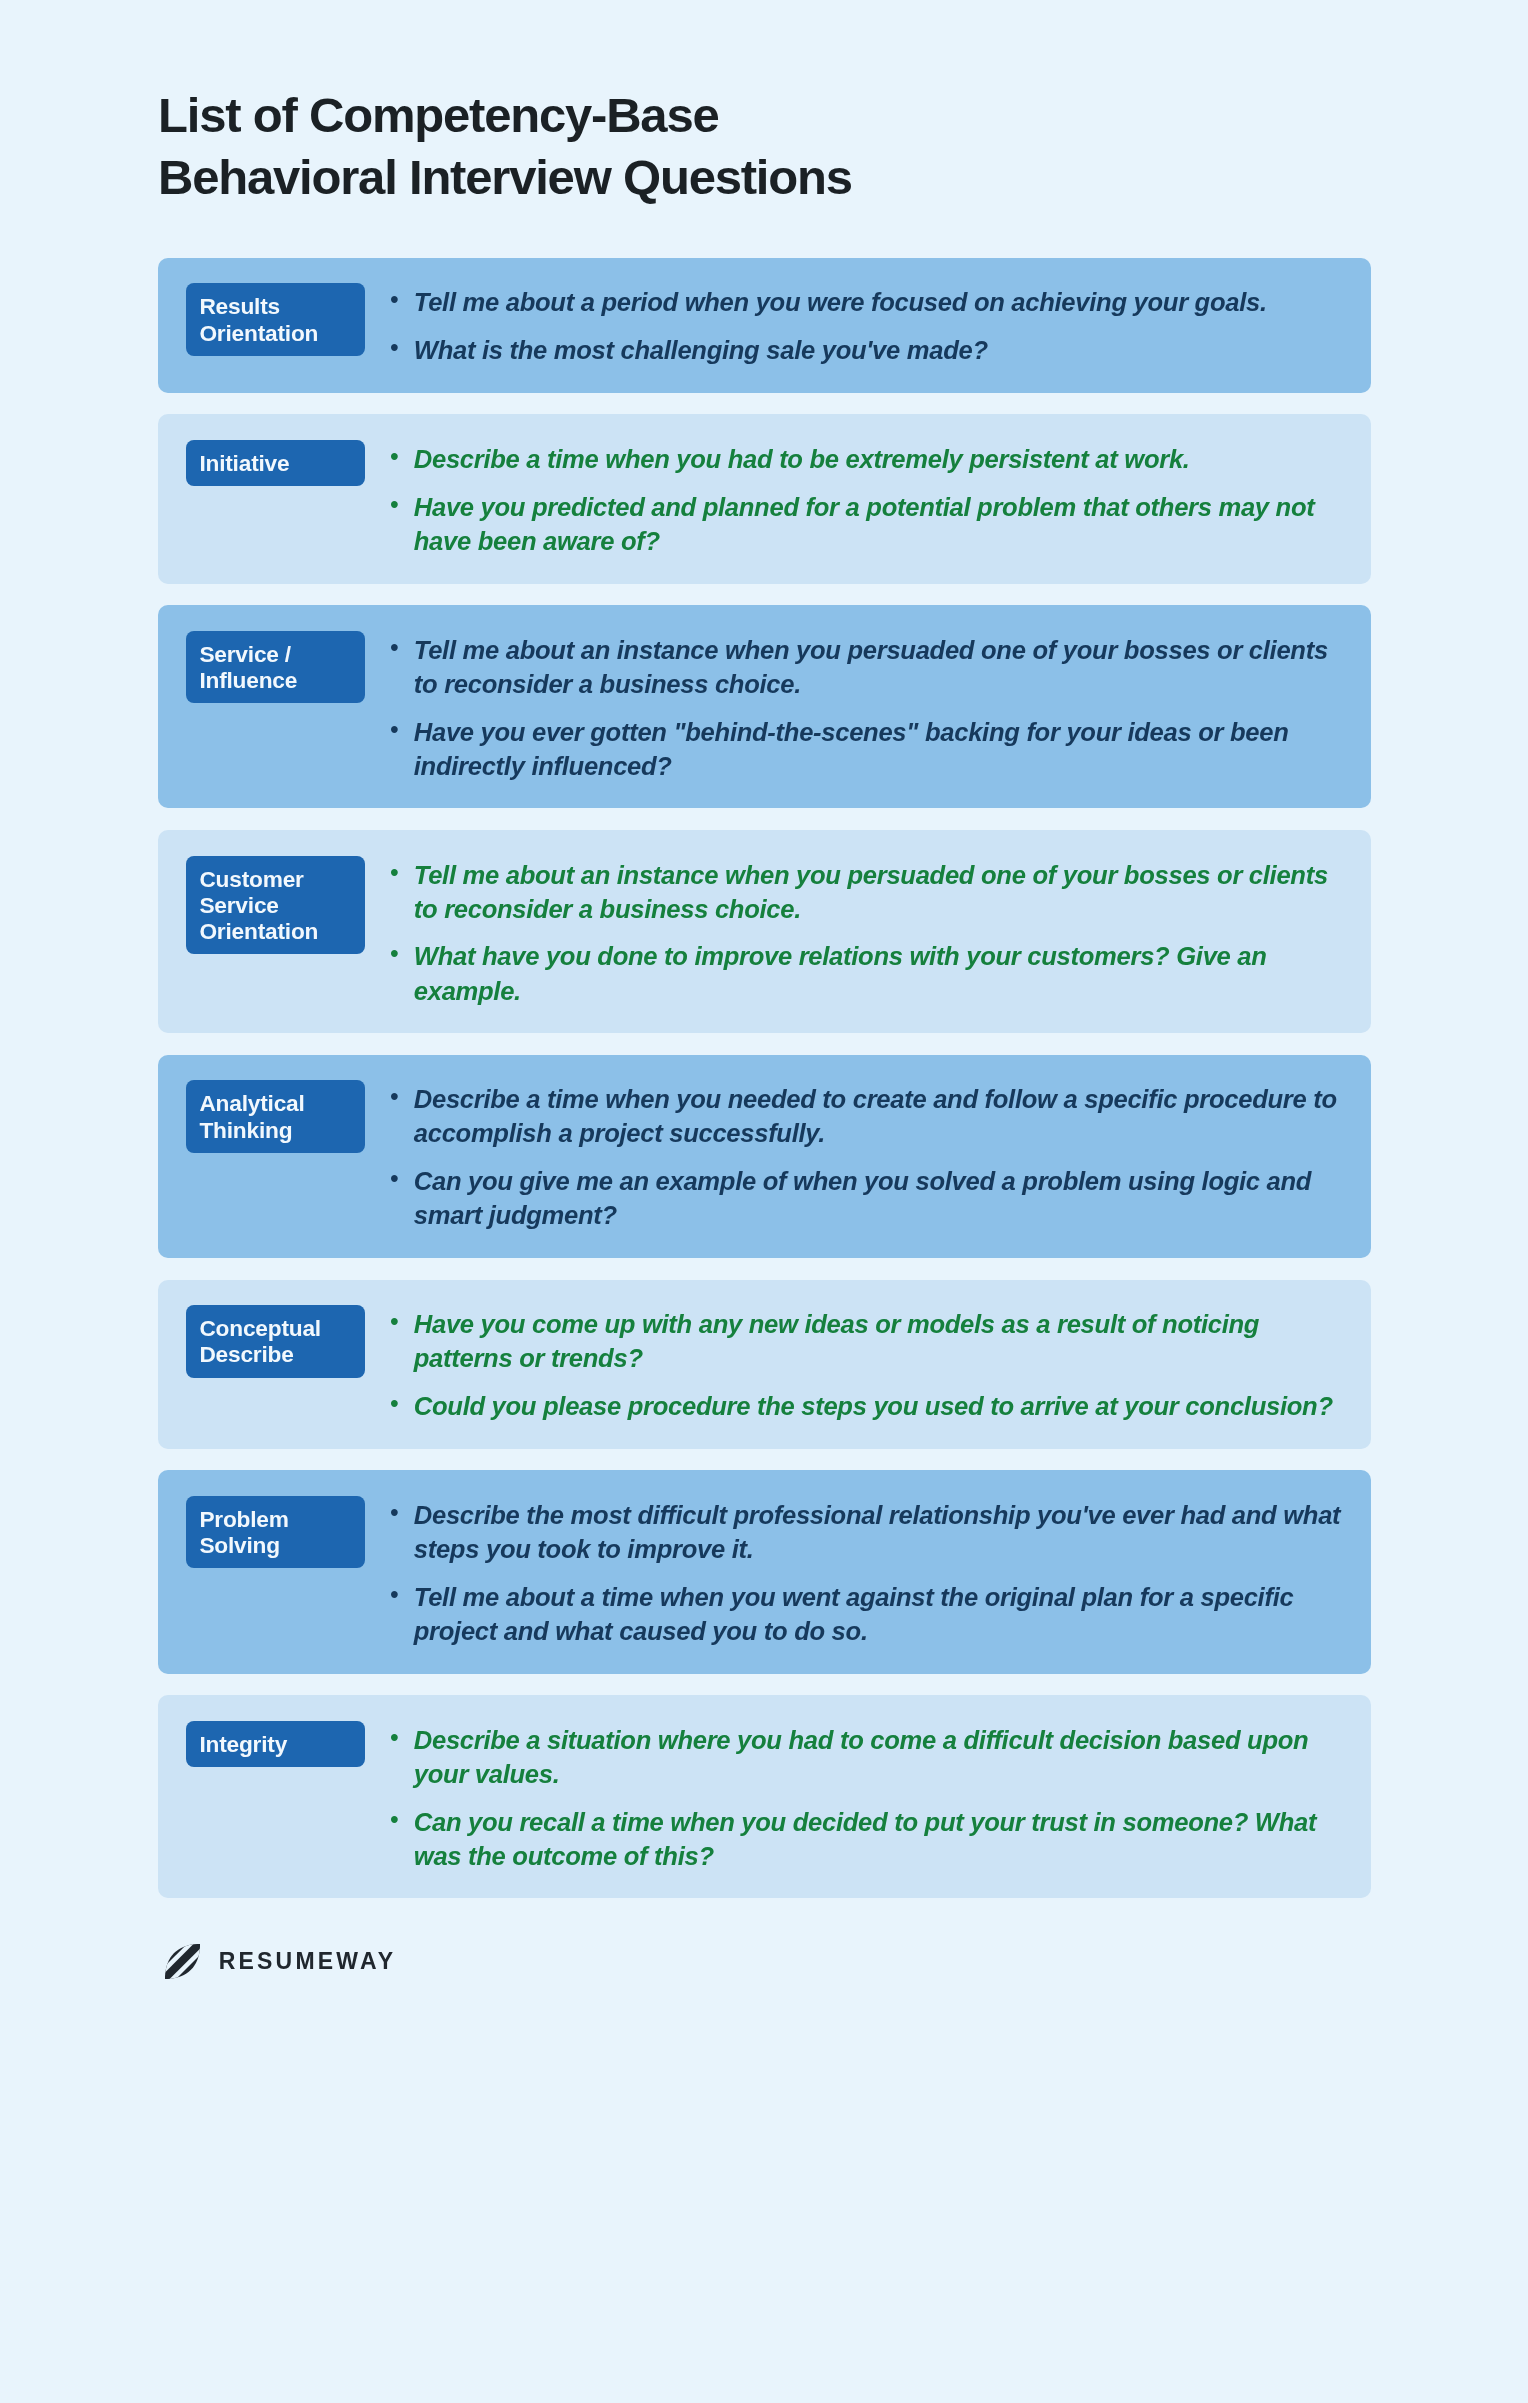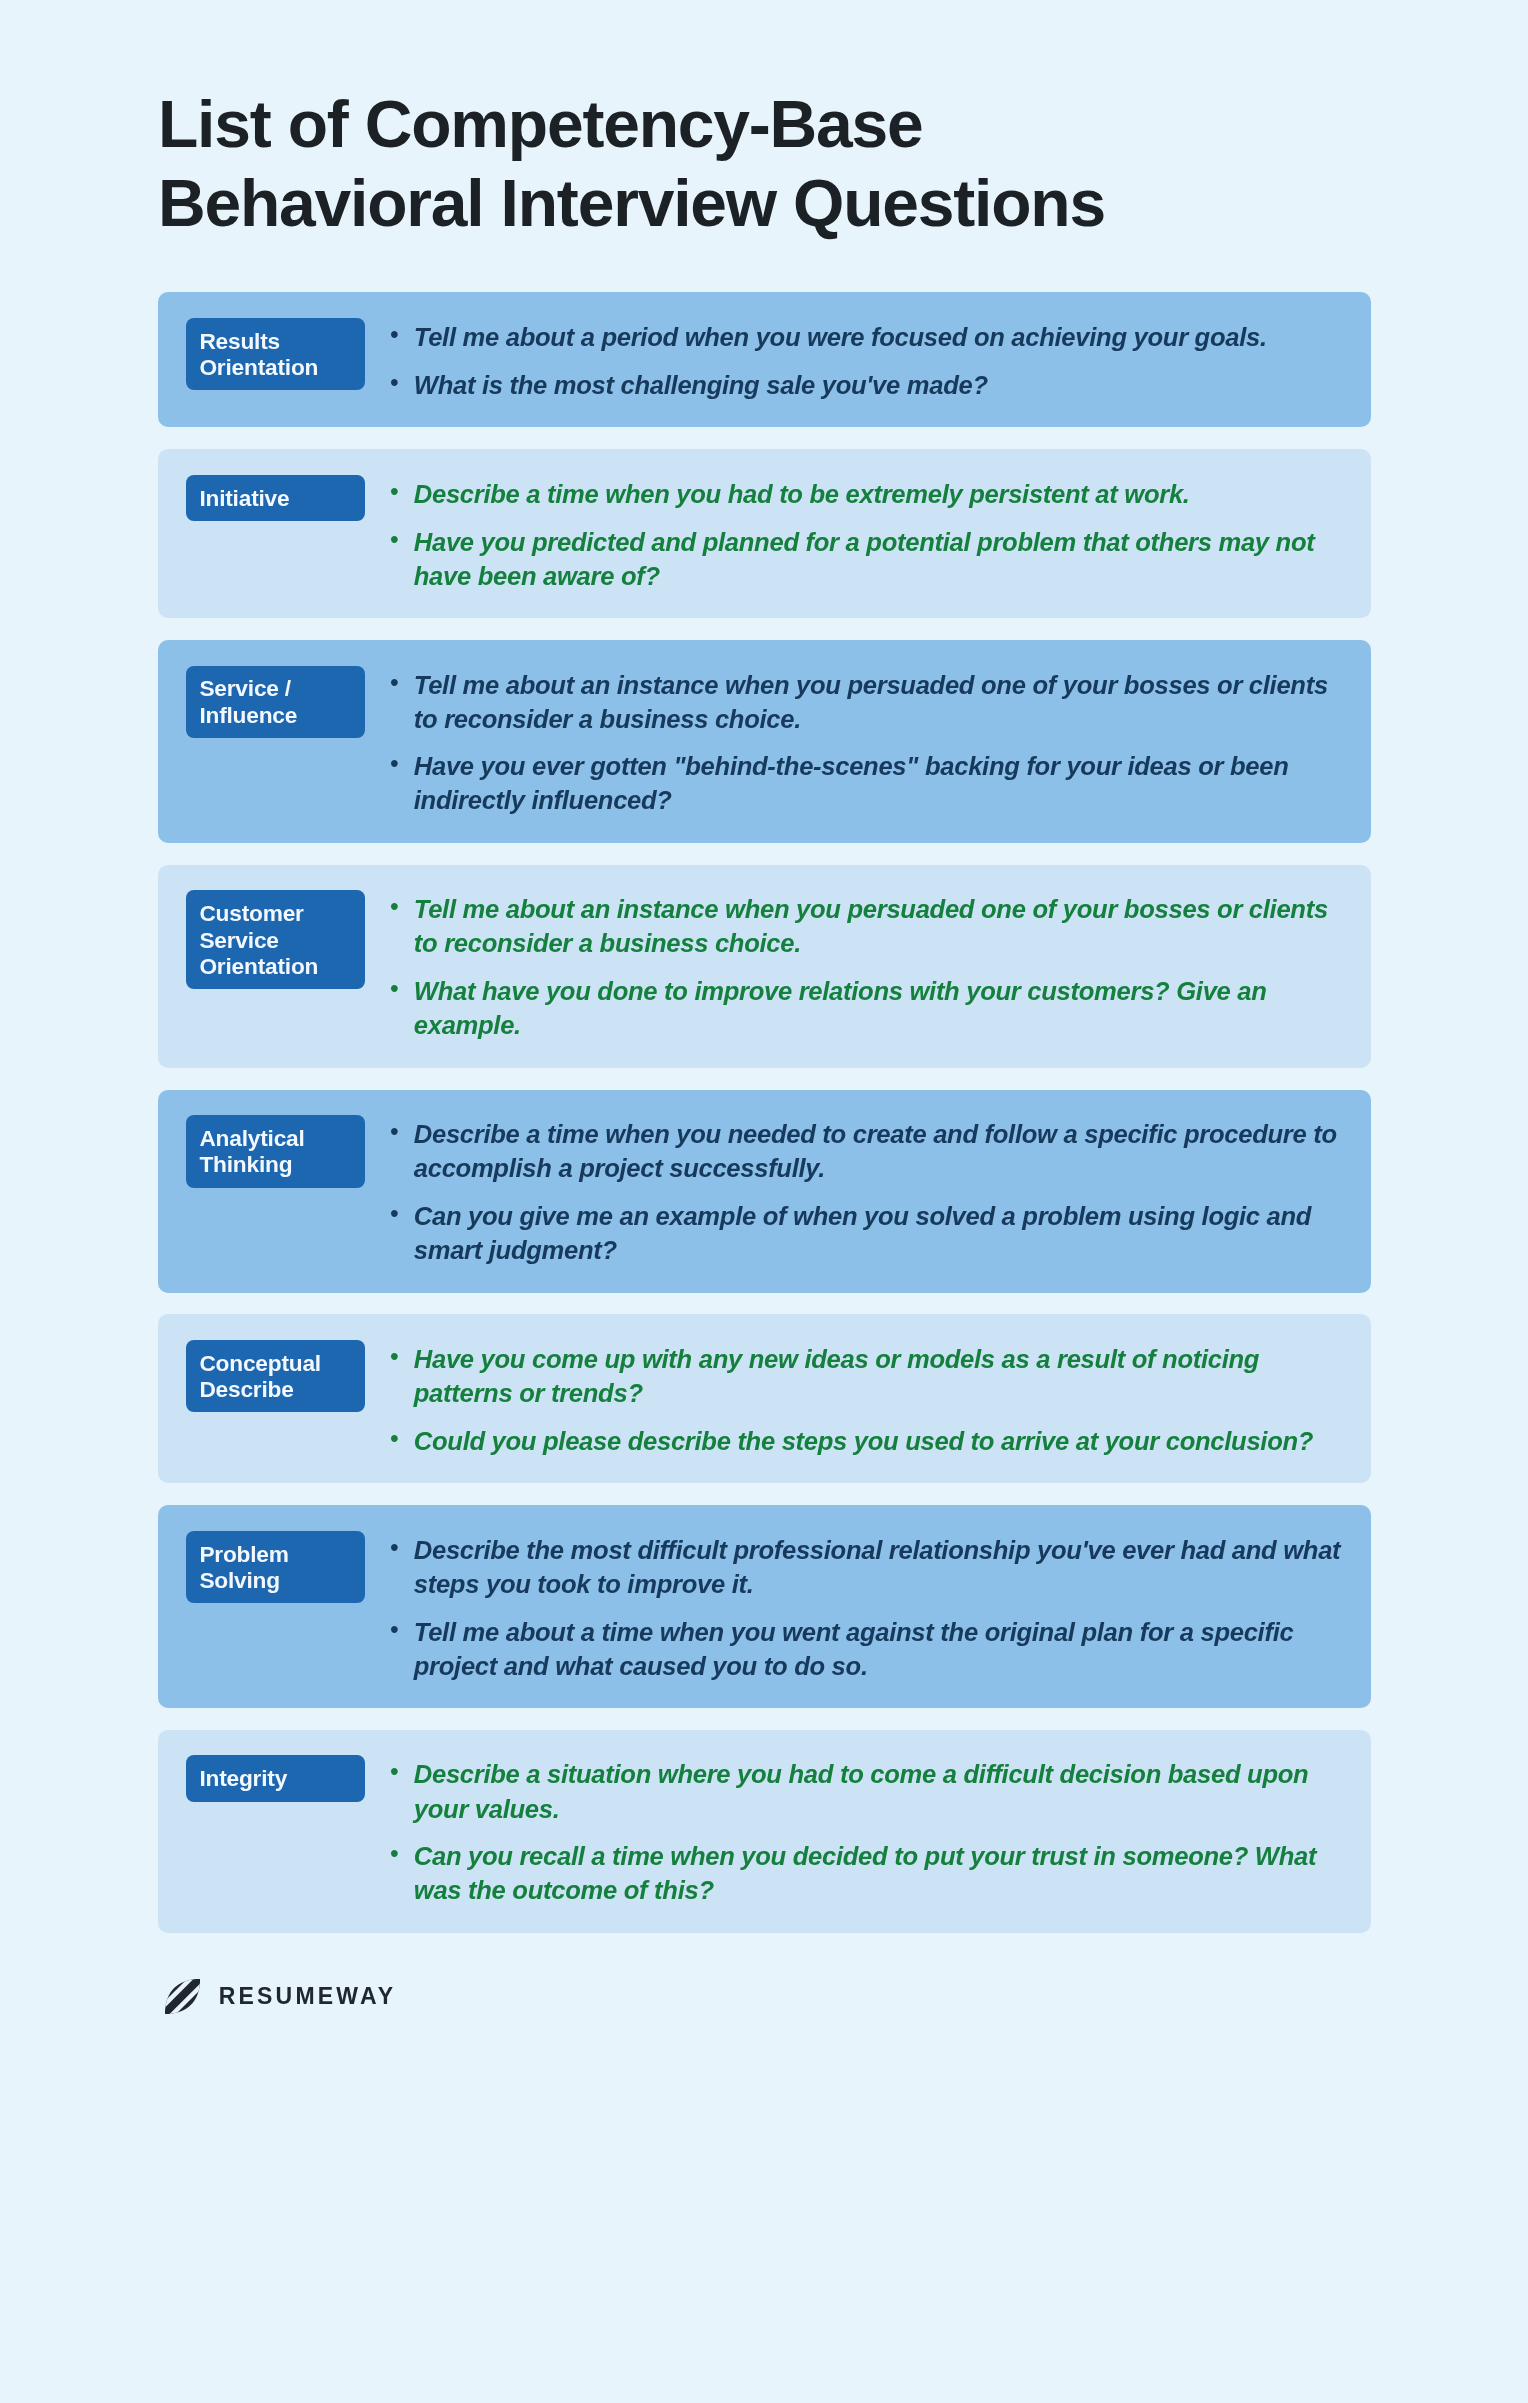--- a/index.html
+++ b/index.html
@@ -22,21 +22,21 @@
     box-sizing: border-box;
     padding: 0 158px;
   }
 
   
   .title-block {
     padding-top: 91px;
     padding-bottom: 55px;
   }
   .title-line {
-    font-size: 66px;
+    font-size: 49px;
     font-weight: 700;
     line-height: 1.02;
     letter-spacing: -1.2px;
     color: #1b2125;
     white-space: nowrap;
   }
   .title-line + .title-line {
     margin-top: 11.8px;
   }
 
@@ -193,21 +193,21 @@
           <li>Describe a time when you needed to create and follow a specific procedure to accomplish a project successfully.</li>
           <li>Can you give me an example of when you solved a problem using logic and smart judgment?</li>
         </ul>
       </div>
       <div class="card tone-light">
         <div class="badge">
           <span class="badge-text">Conceptual Describe</span>
         </div>
         <ul class="questions">
           <li>Have you come up with any new ideas or models as a result of noticing patterns or trends?</li>
-          <li>Could you please describe the steps you used to arrive at your conclusion?</li>
+          <li>Could you please procedure the steps you used to arrive at your conclusion?</li>
         </ul>
       </div>
       <div class="card tone-dark">
         <div class="badge">
           <span class="badge-text">Problem Solving</span>
         </div>
         <ul class="questions">
           <li>Describe the most difficult professional relationship you've ever had and what steps you took to improve it.</li>
           <li>Tell me about a time when you went against the original plan for a specific project and what caused you to do so.</li>
         </ul>

